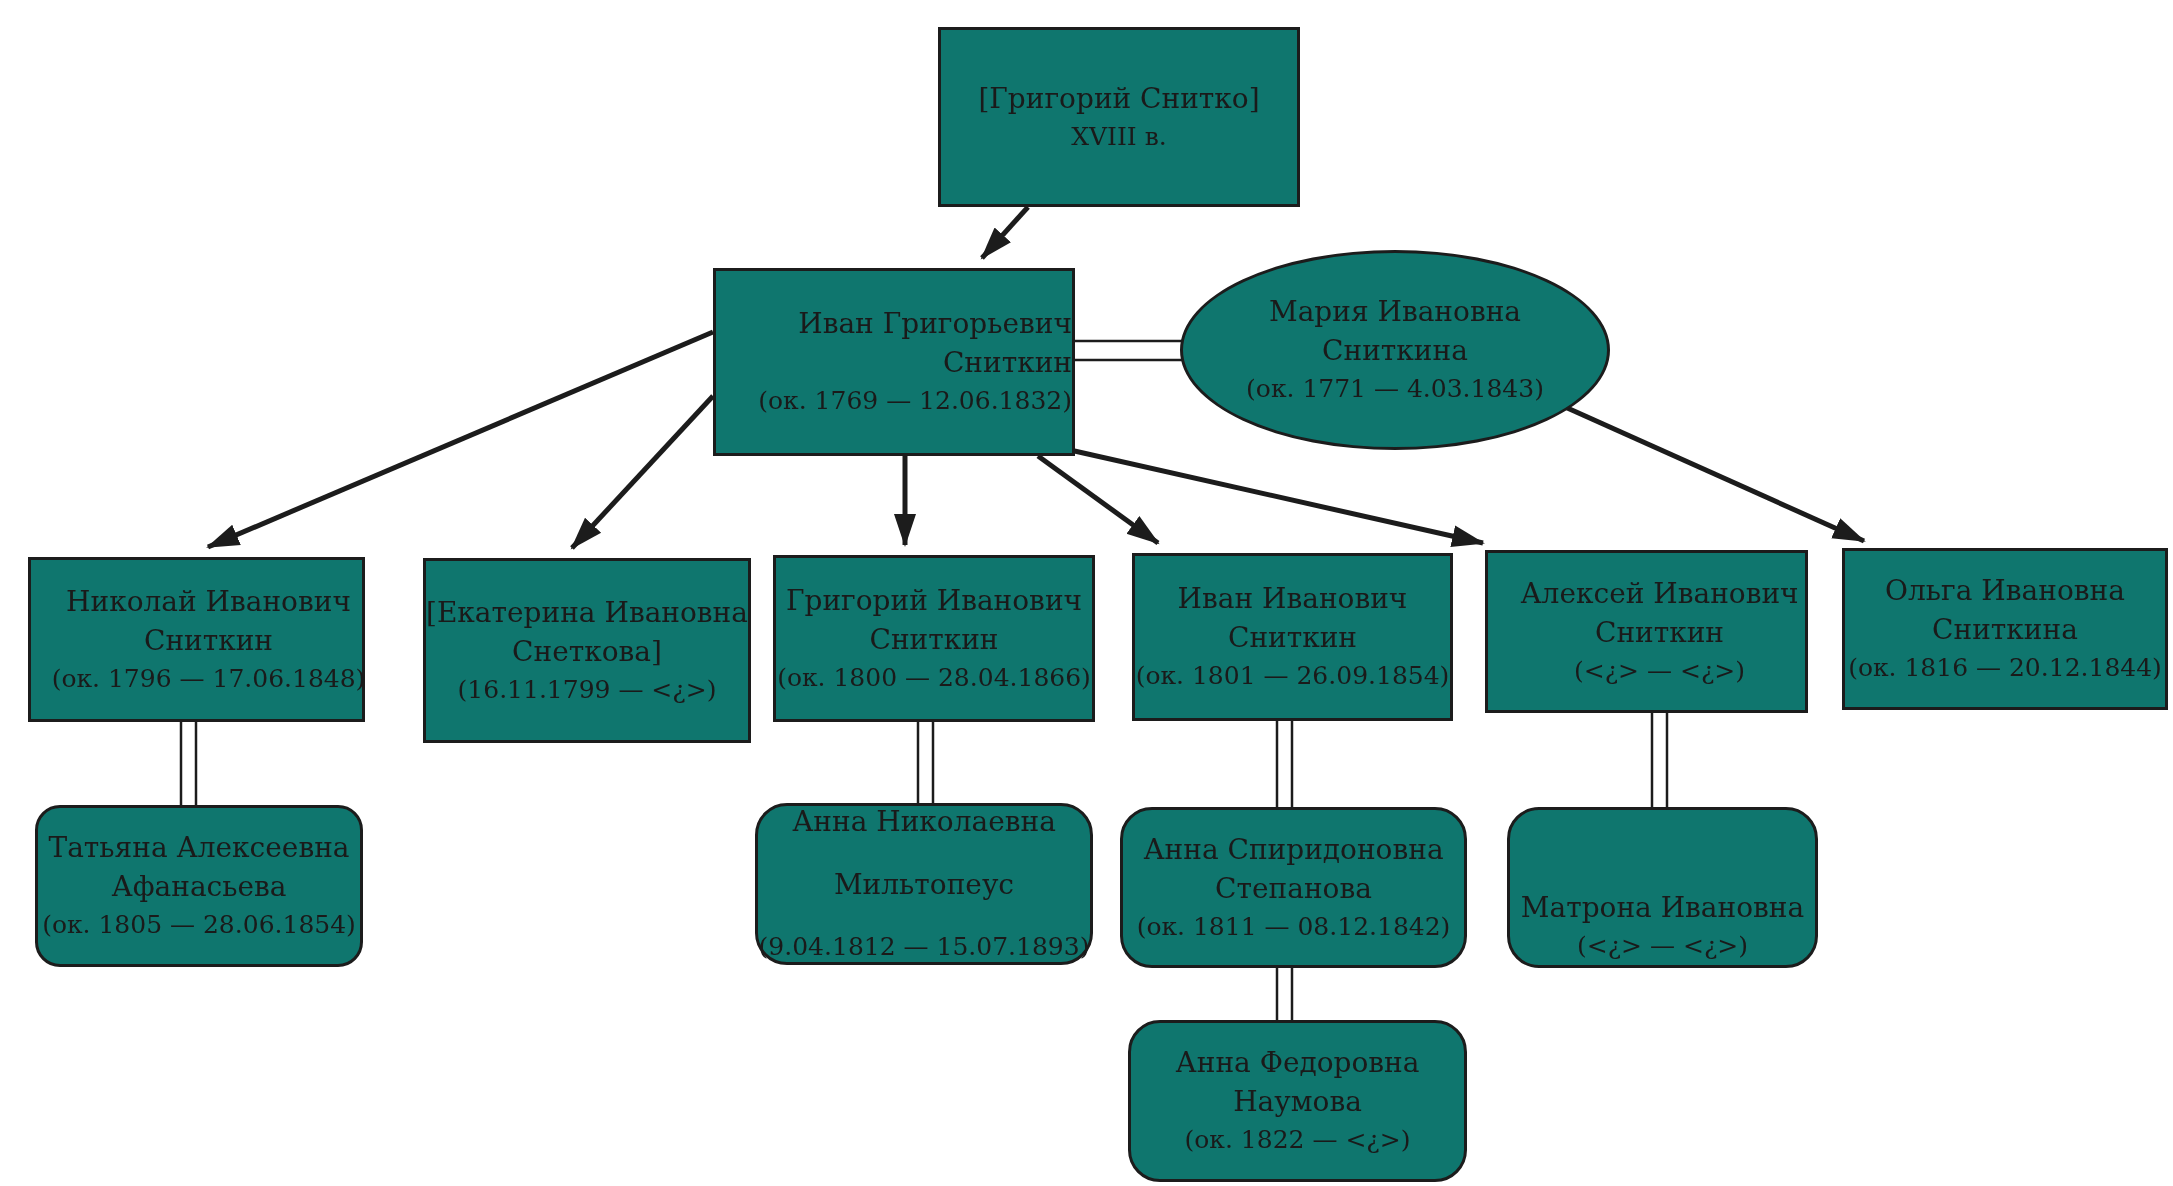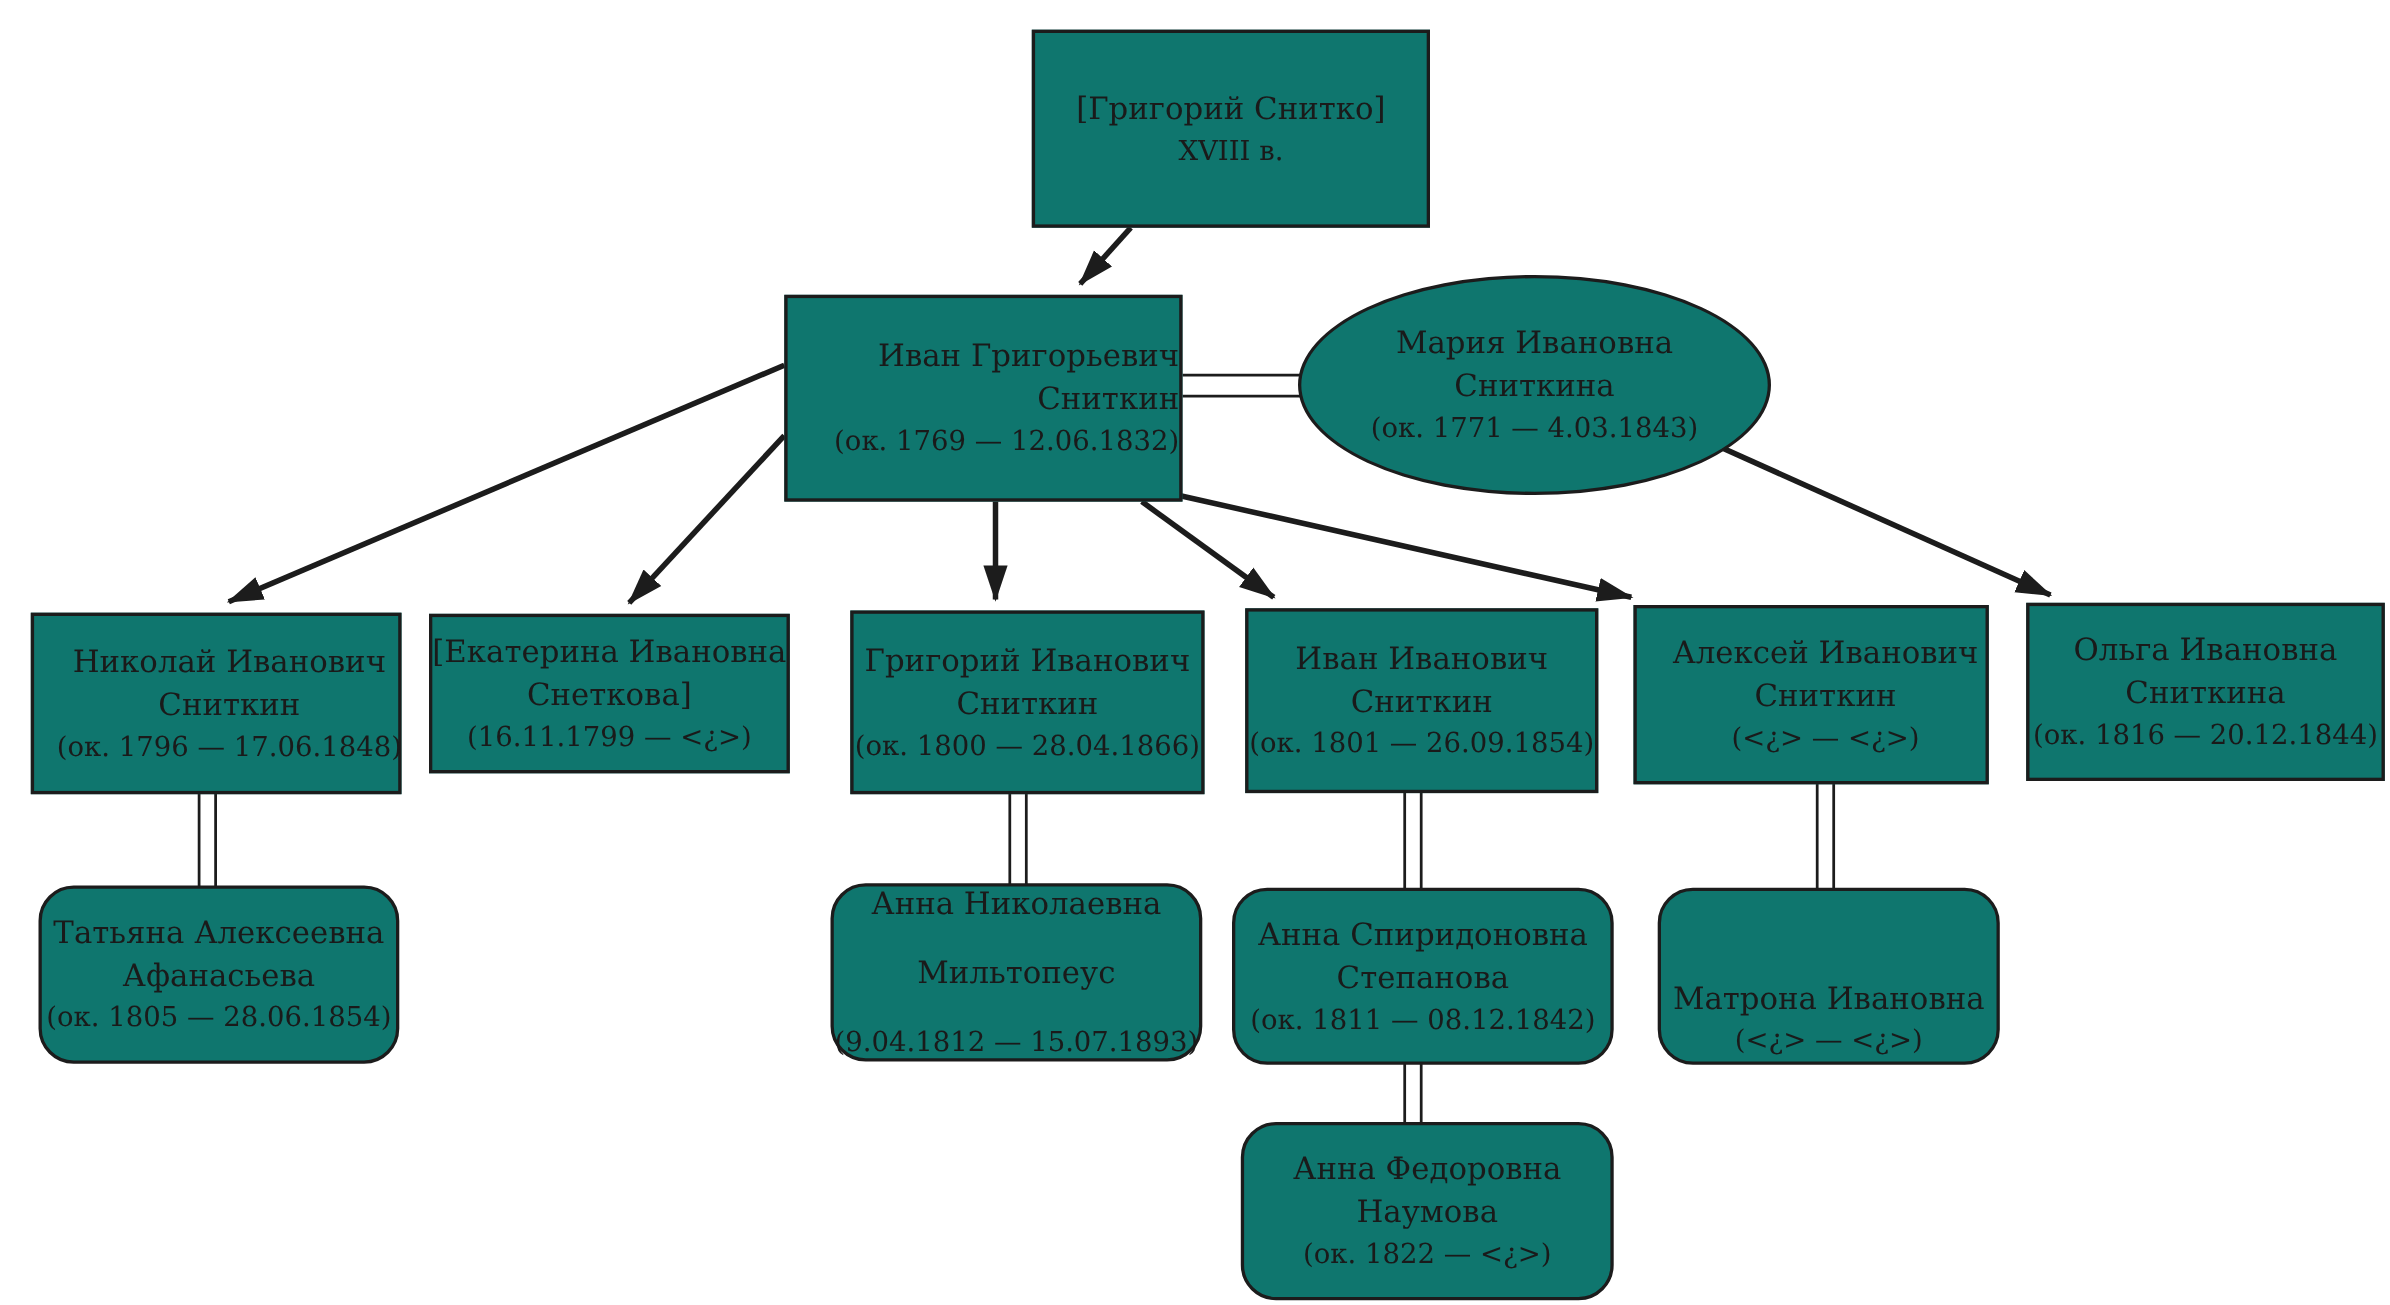--- a/index.html
+++ b/index.html
@@ -81,21 +81,21 @@
       <div class="node ellipse" style="left: 1180px; top: 250px; width: 430px; height: 200px;">
         <div class="name">Мария Ивановна</div>
         <div class="name">Сниткина</div>
         <div class="dates">(ок. 1771 — 4.03.1843)</div>
       </div>
       <div class="node rect" style="left: 28px; top: 557px; width: 337px; height: 165px; padding-left: 24px;">
         <div class="name">Николай Иванович</div>
         <div class="name">Сниткин</div>
         <div class="dates">(ок. 1796 — 17.06.1848)</div>
       </div>
-      <div class="node rect" style="left: 390px; top: 558px; width: 328px; height: 145px;">
+      <div class="node rect" style="left: 423px; top: 558px; width: 328px; height: 185px;">
         <div class="name">[Екатерина Ивановна</div>
         <div class="name">Снеткова]</div>
         <div class="dates">(16.11.1799 — &lt;¿&gt;)</div>
       </div>
       <div class="node rect" style="left: 773px; top: 555px; width: 322px; height: 167px;">
         <div class="name">Григорий Иванович</div>
         <div class="name">Сниткин</div>
         <div class="dates">(ок. 1800 — 28.04.1866)</div>
       </div>
       <div class="node rect" style="left: 1132px; top: 553px; width: 321px; height: 168px;">
@@ -106,21 +106,21 @@
       <div class="node rect" style="left: 1485px; top: 550px; width: 323px; height: 163px; padding-left: 26px;">
         <div class="name">Алексей Иванович</div>
         <div class="name">Сниткин</div>
         <div class="dates">(&lt;¿&gt; — &lt;¿&gt;)</div>
       </div>
       <div class="node rect" style="left: 1842px; top: 548px; width: 326px; height: 162px;">
         <div class="name">Ольга Ивановна</div>
         <div class="name">Сниткина</div>
         <div class="dates">(ок. 1816 — 20.12.1844)</div>
       </div>
-      <div class="node rounded" style="left: 35px; top: 805px; width: 328px; height: 162px;">
+      <div class="node rounded" style="left: 35px; top: 805px; width: 328px; height: 162px; border-radius: 25px;">
         <div class="name">Татьяна Алексеевна</div>
         <div class="name">Афанасьева</div>
         <div class="dates">(ок. 1805 — 28.06.1854)</div>
       </div>
       <div class="node rounded" style="left: 755px; top: 803px; width: 338px; height: 162px; gap: 24px;">
         <div class="name">Анна Николаевна</div>
         <div class="name">Мильтопеус</div>
         <div class="dates">(9.04.1812 — 15.07.1893)</div>
       </div>
       <div class="node rounded" style="left: 1120px; top: 807px; width: 347px; height: 161px;">

